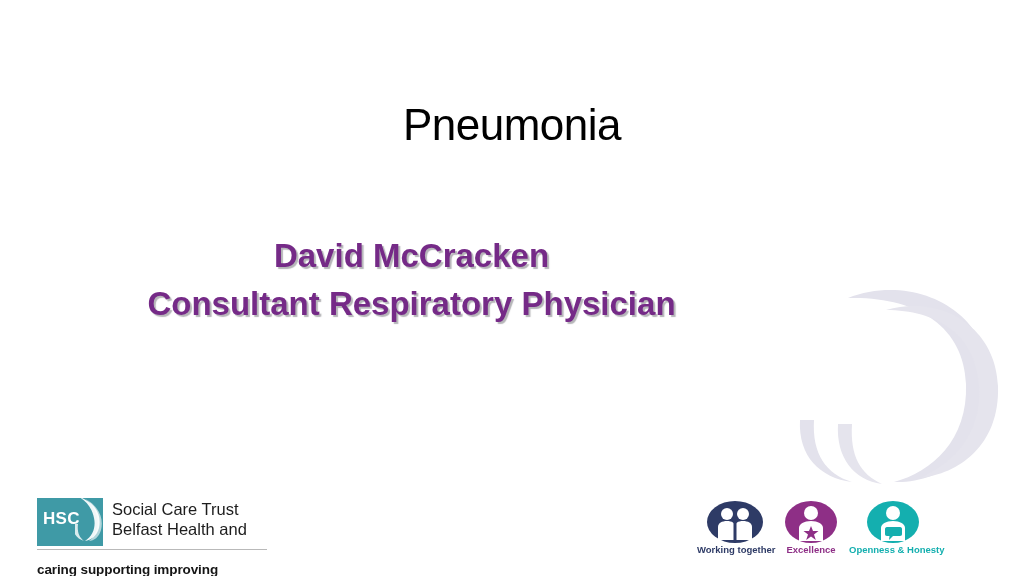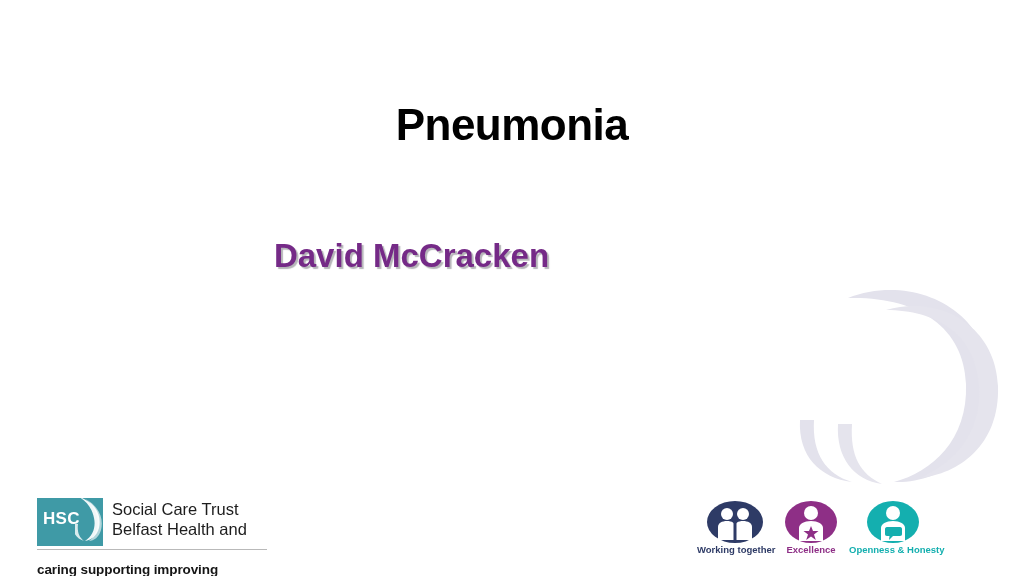--- a/index.html
+++ b/index.html
@@ -30,21 +30,21 @@
   }
 
   
   .title {
     position: absolute;
     left: 0;
     top: 100px;
     width: 1024px;
     text-align: center;
     font-size: 44px;
-    font-weight: bold;
+    font-weight: normal;
     color: #000000;
     letter-spacing: -0.5px;
   }
 
   
   .subtitle-block {
     position: absolute;
     left: 0;
     top: 232px;
     width: 823px;
@@ -153,20 +153,21 @@
     <path d="M58 30 C120 6, 196 38, 200 110 C204 182, 150 216, 104 214 C142 204, 178 172, 176 116 C174 58, 126 28, 58 30 Z" fill="#E3E2EC"></path>
     <path d="M96 42 C150 26, 206 58, 208 118 C210 178, 168 206, 130 210 C166 194, 192 164, 189 118 C186 66, 146 42, 96 42 Z" fill="#E5E4ED"></path>
     <path d="M10 152 C8 188, 30 210, 62 214 C36 206, 22 186, 24 152 Z" fill="#E3E2EC"></path>
     <path d="M48 156 C46 190, 64 212, 92 216 C70 206, 60 188, 62 156 Z" fill="#E5E4ED"></path>
   </svg>
 
   <div class="title">Pneumonia</div>
 
   <div class="subtitle-block">
     <div class="subtitle-line">David McCracken</div>
+    <div class="subtitle-line">Consultant Respiratory Physician</div>
   </div>
 
   <div class="hsc-logo">
     <div class="hsc-top">
       <div class="hsc-badge">
         <span class="hsc-text">HSC</span>
         <svg class="hsc-swoosh" viewBox="0 0 30 48">
           <path d="M2 2 C20 8, 27 20, 24 34 C22 42, 16 46, 10 47 C18 42, 21 33, 19 24 C17 14, 11 6, 2 2 Z" fill="#ffffff" opacity="0.92"></path>
           <path d="M9 4 C24 12, 29 24, 26 36 C24 43, 19 47, 14 47 C21 42, 24 32, 22 23 C20 14, 15 8, 9 4 Z" fill="#ffffff" opacity="0.6"></path>
           <path d="M-2 30 C-3 39, 2 45, 9 47 C4 43, 2 38, 3 30 Z" fill="#ffffff" opacity="0.8"></path>

